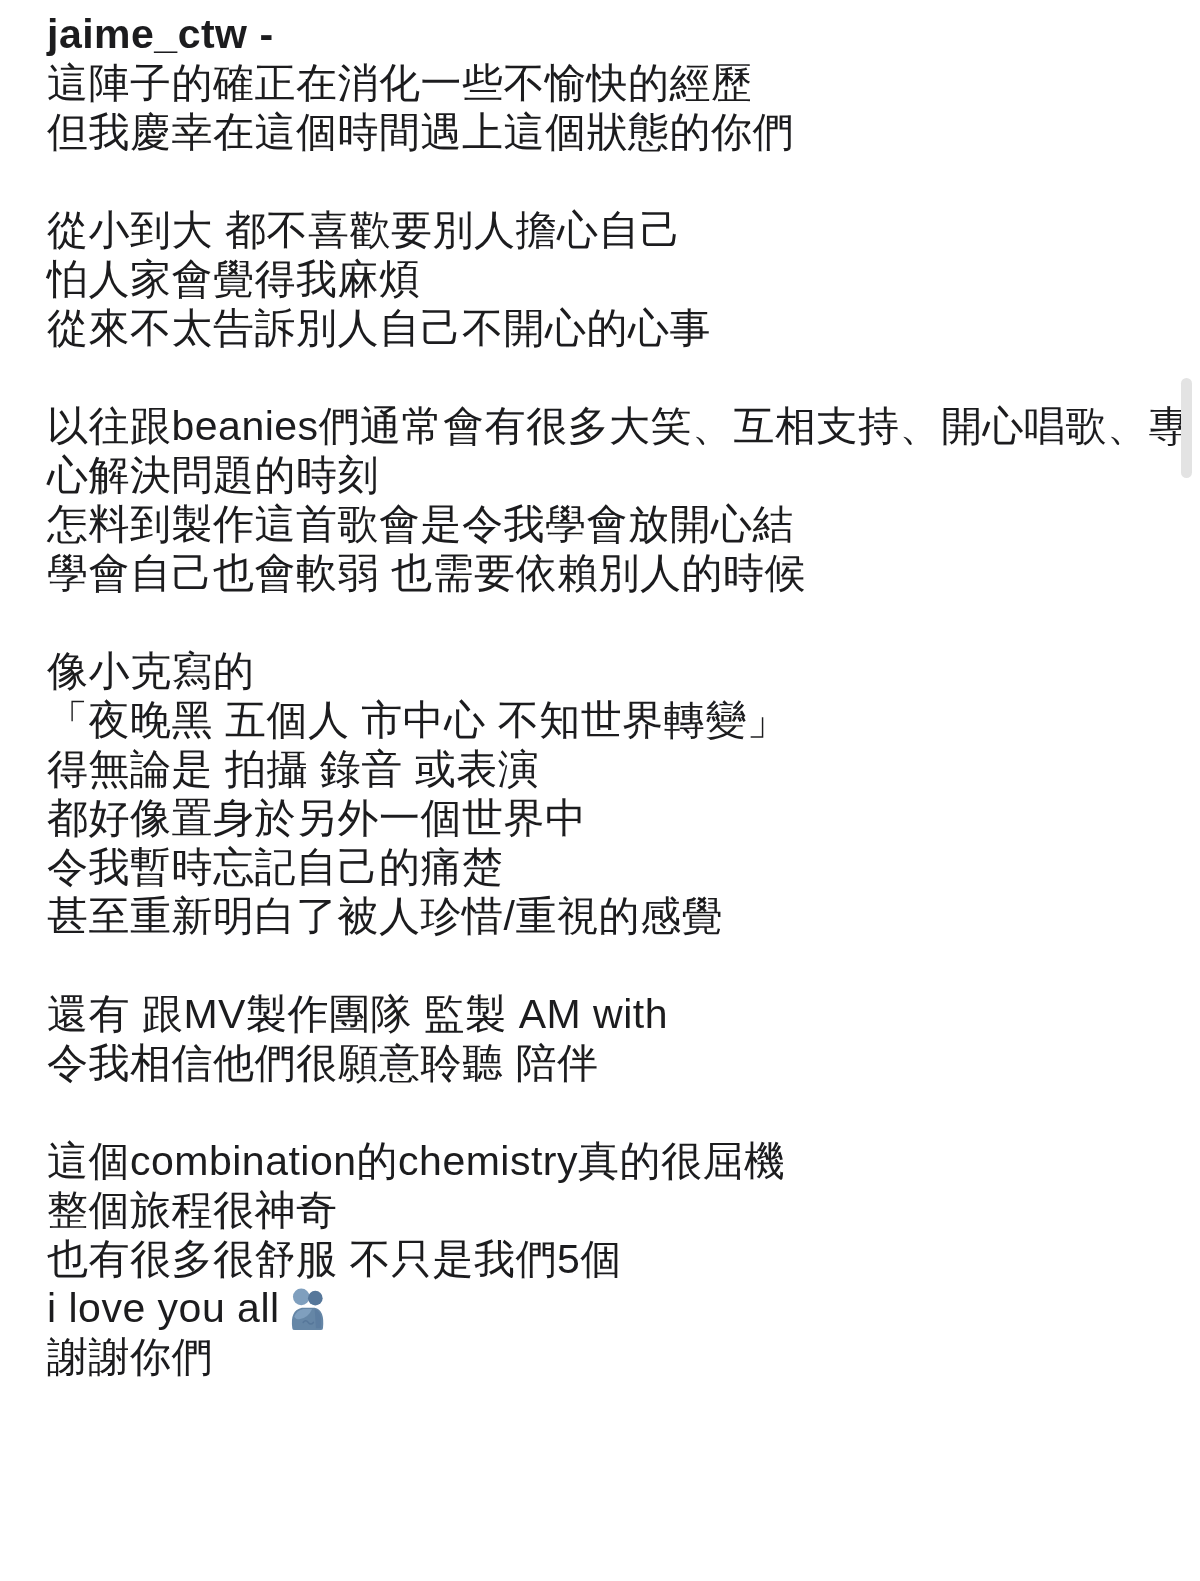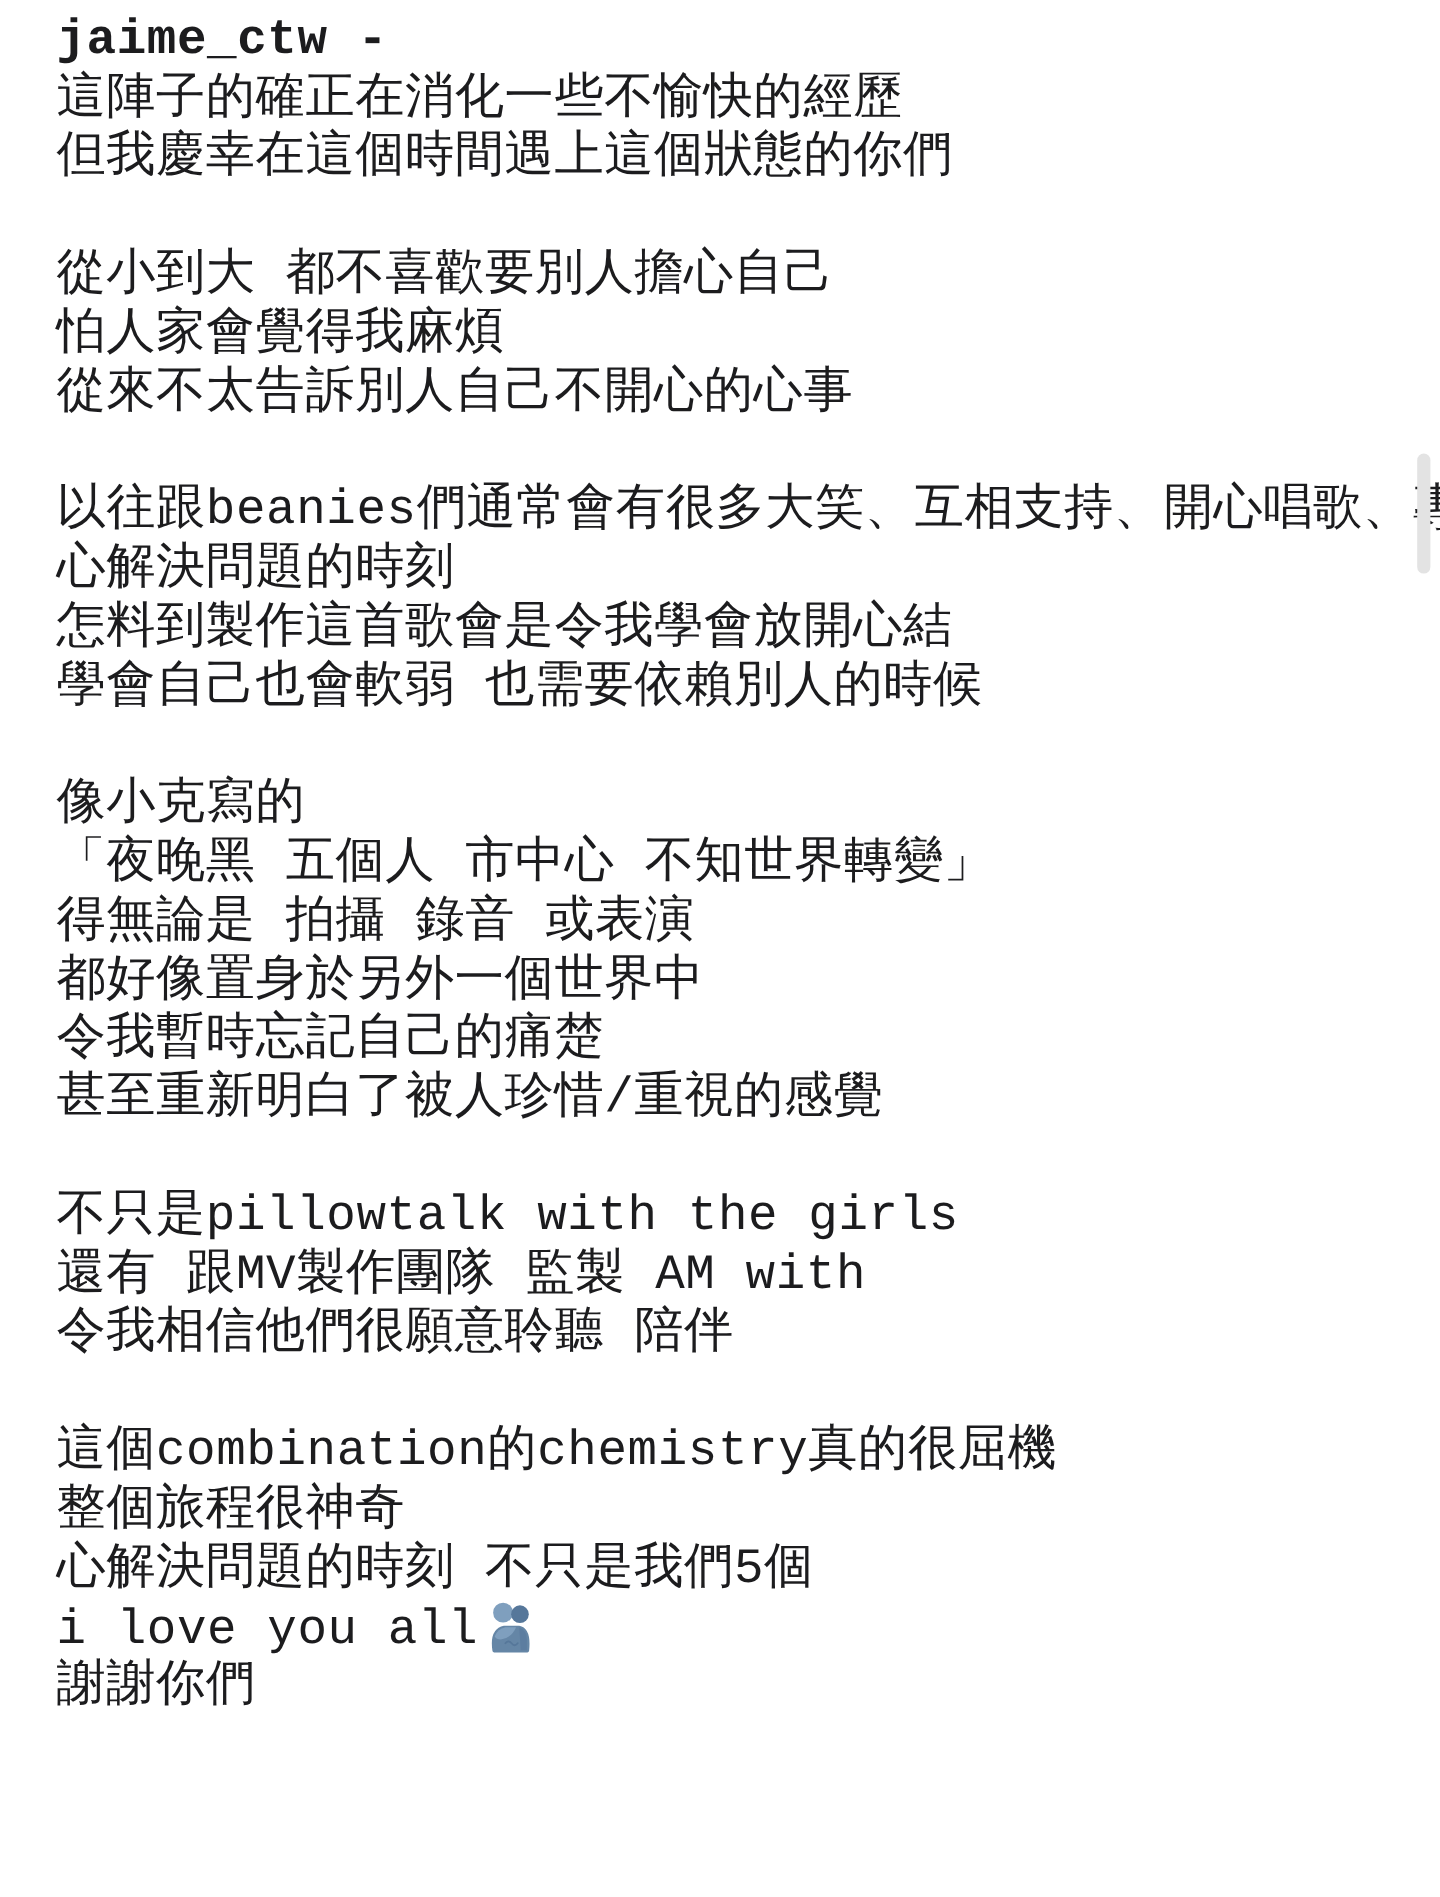--- a/index.html
+++ b/index.html
@@ -19,21 +19,20 @@
     font-family: "Liberation Sans", "DejaVu Sans", sans-serif;
   }
   .post {
     position: absolute;
     top: 10px;
     left: 47px;
     right: 0;
     color: var(--text);
     font-size: 41px;
     line-height: 49px;
-    font-family: Liberation Mono, monospace;
   }
   .para { margin: 0; }
   .para + .para { margin-top: 49px; }
   .line {
     white-space: nowrap;
     height: 49px;
     letter-spacing: 0.5px;
   }
   .line.bold .line-text { font-weight: 700; }
   .emoji {
@@ -76,28 +75,27 @@
       </div>
       <div class="para">
         <div class="line"><span class="line-text">像小克寫的</span></div>
         <div class="line"><span class="line-text">「夜晚黑 五個人 市中心 不知世界轉變」</span></div>
         <div class="line"><span class="line-text">得無論是 拍攝 錄音 或表演</span></div>
         <div class="line"><span class="line-text">都好像置身於另外一個世界中</span></div>
         <div class="line"><span class="line-text">令我暫時忘記自己的痛楚</span></div>
         <div class="line"><span class="line-text">甚至重新明白了被人珍惜/重視的感覺</span></div>
       </div>
       <div class="para">
-        <div class="line"><span class="line-text">不只是pillowtalk with the girls</span></div>
         <div class="line"><span class="line-text">還有 跟MV製作團隊 監製 AM with</span></div>
         <div class="line"><span class="line-text">令我相信他們很願意聆聽 陪伴</span></div>
       </div>
       <div class="para">
         <div class="line"><span class="line-text">這個combination的chemistry真的很屈機</span></div>
         <div class="line"><span class="line-text">整個旅程很神奇</span></div>
-        <div class="line"><span class="line-text">心解決問題的時刻 不只是我們5個</span></div>
+        <div class="line"><span class="line-text">也有很多很舒服 不只是我們5個</span></div>
         <div class="line"><span class="line-text">i love you all</span><svg class="emoji" viewBox="0 0 72 72" xmlns="http://www.w3.org/2000/svg" aria-hidden="true">
     <circle cx="27" cy="17" r="13" fill="var(--emoji-light)"></circle>
     <circle cx="49" cy="19" r="11.5" fill="var(--emoji-dark)"></circle>
     <path d="M13 66 Q9 38 28 34 L48 34 Q64 37 61 66 Q61 69 57 69 L17 69 Q13 69 13 66 Z" fill="var(--emoji-mid)"></path>
     <path d="M16 48 Q20 38 30 36 L44 36 Q38 50 24 52 Q18 52 16 48 Z" fill="var(--emoji-light)"></path>
     <path d="M30 57 q4 -5 8 0 q4 5 8 0" fill="none" stroke="var(--emoji-dark)" stroke-width="2.4" stroke-linecap="round"></path>
     <path d="M48 36 Q58 40 58 52 L58 66 L50 66 Z" fill="var(--emoji-dark)" opacity="0.55"></path>
   </svg></div>
         <div class="line"><span class="line-text">謝謝你們</span></div>
       </div>

